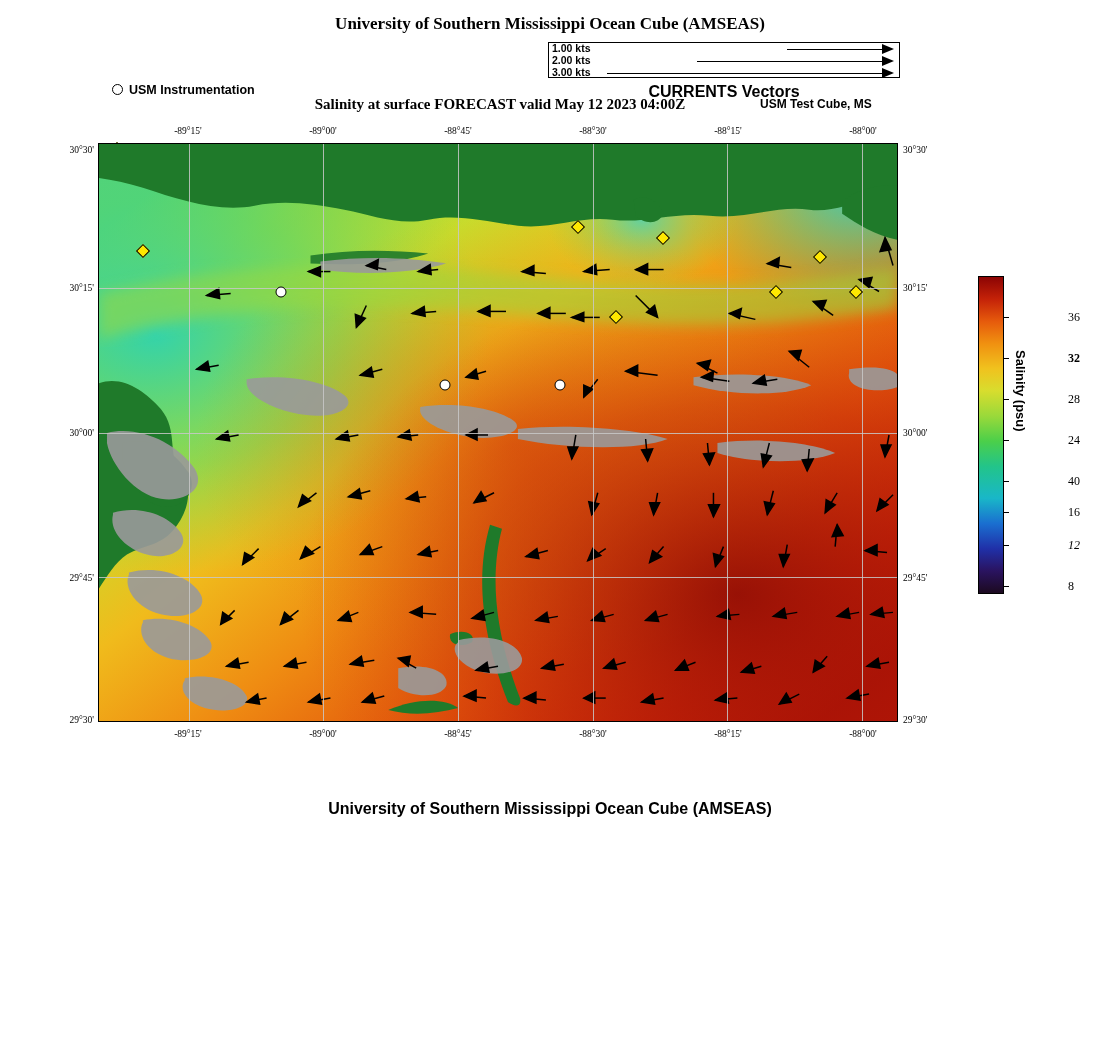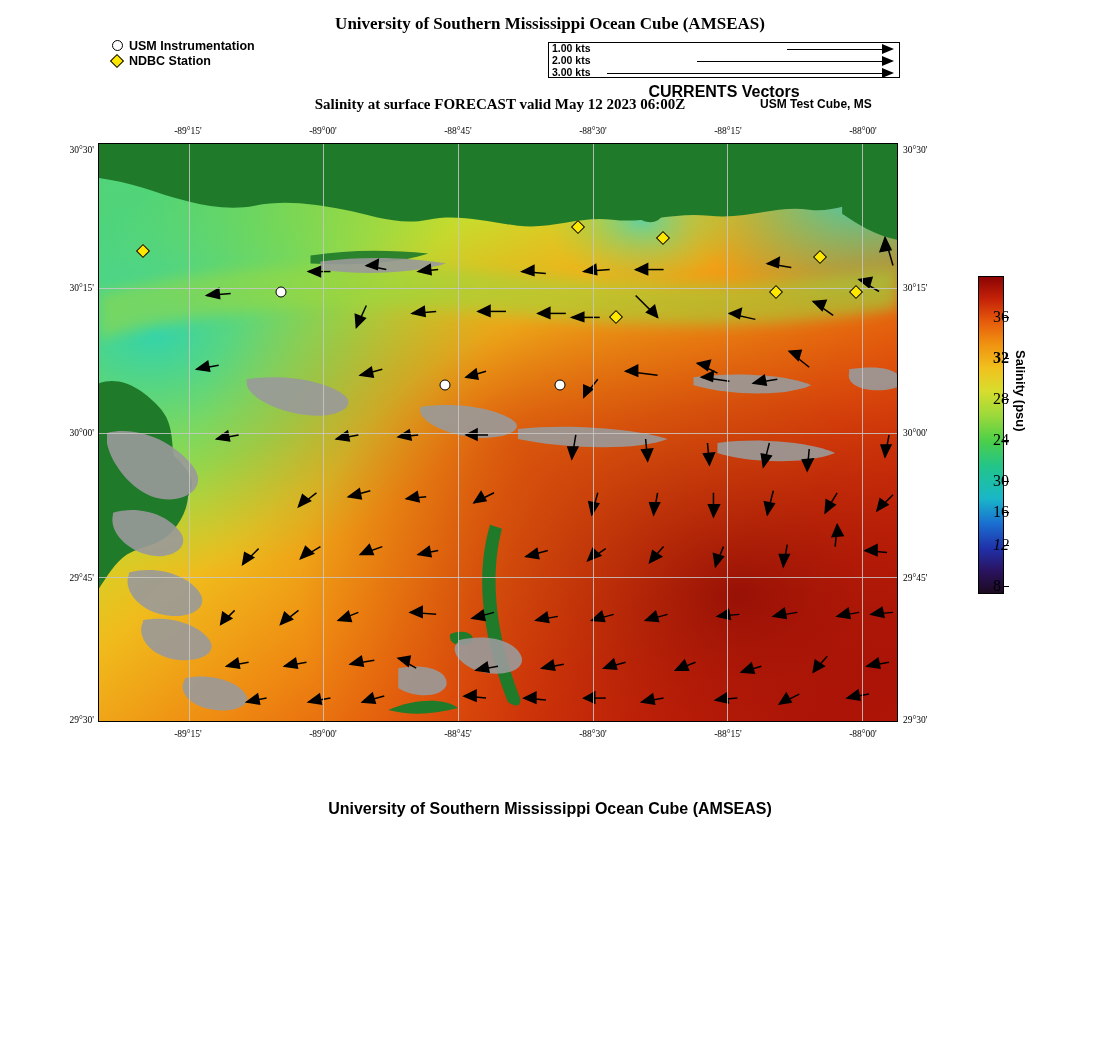--- a/index.html
+++ b/index.html
@@ -45,20 +45,21 @@
   }
 
   
   #legend { left: 108px; top: 38px; }
   .legend-row {
     display: flex;
     align-items: center;
     height: 15px;
     font-size: 12.5px;
     font-weight: bold;
+    margin-top: 44px;
   }
   .legend-sym {
     width: 18px; height: 15px;
     display: flex; align-items: center; justify-content: center;
   }
   .sym-circle {
     width: 11px; height: 11px;
     border-radius: 50%;
     background: #ffffff;
     border: 1.6px solid #000000;
@@ -172,22 +173,22 @@
       #9ad93a 56%,
       #d8dd2e 64%,
       #f0c21e 71%,
       #f09010 79%,
       #e65a0c 86%,
       #c42208 93%,
       #8c0404 100%);
   }
   .cb-tick {
     position: absolute;
-    left: 969px;
-    font-size: 16px;
+    left: 1044px;
+    font-size: 12px;
     font-family: "Liberation Serif", serif;
     transform: translateY(-50%);
     padding-left: 24px;
   }
   .cb-tickmark {
     position: absolute;
     left: 1004px;
     width: 5px; height: 1px;
     background: #000000;
   }
@@ -232,21 +233,21 @@
     <span class="vk-head" style="left:333px;"></span>
   </div>
   <div class="vk-row">
     <span class="vk-label">3.00 kts</span>
     <span class="vk-shaft" style="left:58px; width:275px;"></span>
     <span class="vk-head" style="left:333px;"></span>
   </div>
 </div>
 <div class="abs" id="vector-key-caption">CURRENTS Vectors</div>
 
-<div class="abs" id="subtitle">Salinity at surface FORECAST valid May 12 2023 06:00Z</div>
+<div class="abs" id="subtitle">Salinity at surface FORECAST valid May 12 2023 04:00Z</div>
 <div class="abs" id="region-label">USM Test Cube, MS</div>
 
 <div class="abs" id="map-frame">
 
   <svg id="salinity-field" viewBox="0 0 800 579" preserveAspectRatio="none">
     <defs>
 
       <linearGradient id="gMain" x1="0.05" y1="0.10" x2="0.95" y2="0.95">
         <stop offset="0.00" stop-color="#3fd08a"></stop>
         <stop offset="0.12" stop-color="#86d64a"></stop>
@@ -604,21 +605,21 @@
 <div class="abs" id="colorbar"></div>
 <div class="abs cb-tickmark" style="top:317px;"></div>
 <div class="abs cb-tick" style="top:317px;">36</div>
 <div class="abs cb-tickmark" style="top:358px;"></div>
 <div class="abs cb-tick" style="top:358px;font-weight:bold;">32</div>
 <div class="abs cb-tickmark" style="top:399px;"></div>
 <div class="abs cb-tick" style="top:399px;">28</div>
 <div class="abs cb-tickmark" style="top:440px;"></div>
 <div class="abs cb-tick" style="top:440px;">24</div>
 <div class="abs cb-tickmark" style="top:481px;"></div>
-<div class="abs cb-tick" style="top:481px;">30</div>
+<div class="abs cb-tick" style="top:481px;">40</div>
 <div class="abs cb-tickmark" style="top:512px;"></div>
 <div class="abs cb-tick" style="top:512px;">16</div>
 <div class="abs cb-tickmark" style="top:545px;"></div>
 <div class="abs cb-tick" style="top:545px;font-style:italic;">12</div>
 <div class="abs cb-tickmark" style="top:586px;"></div>
 <div class="abs cb-tick" style="top:586px;">8</div>
 <div class="abs" id="colorbar-title">Salinity (psu)</div>
 
 <div class="abs" id="bottom-title">University of Southern Mississippi Ocean Cube (AMSEAS)</div>
 

